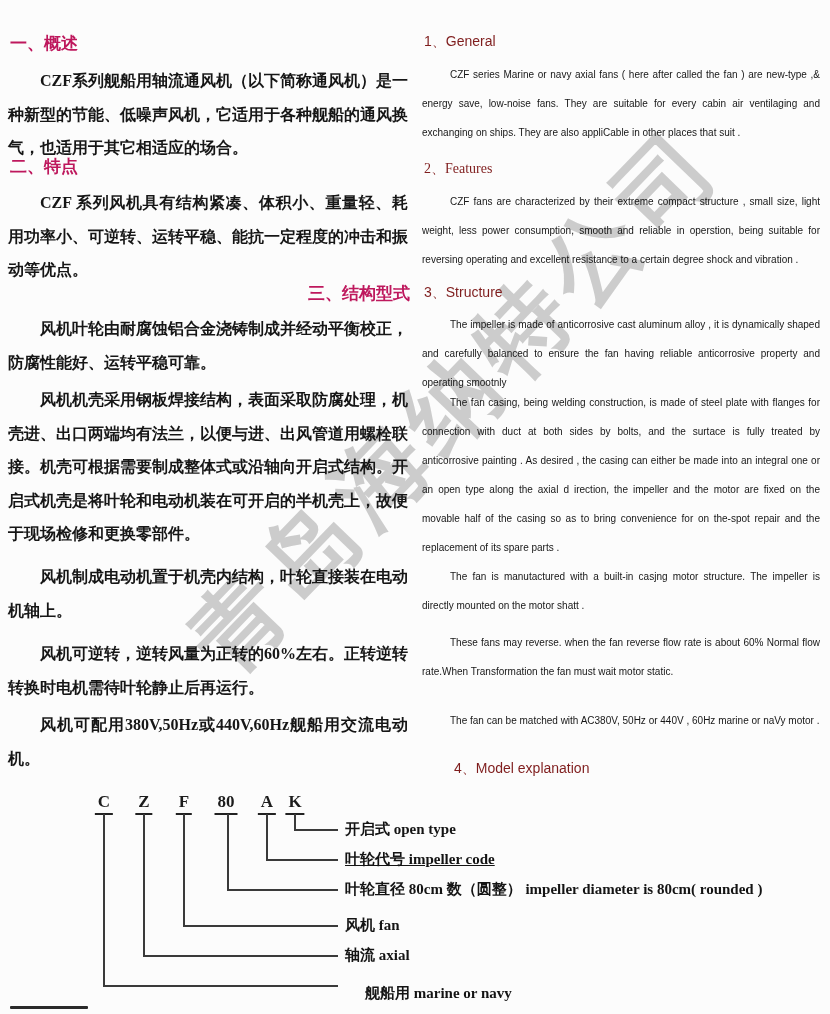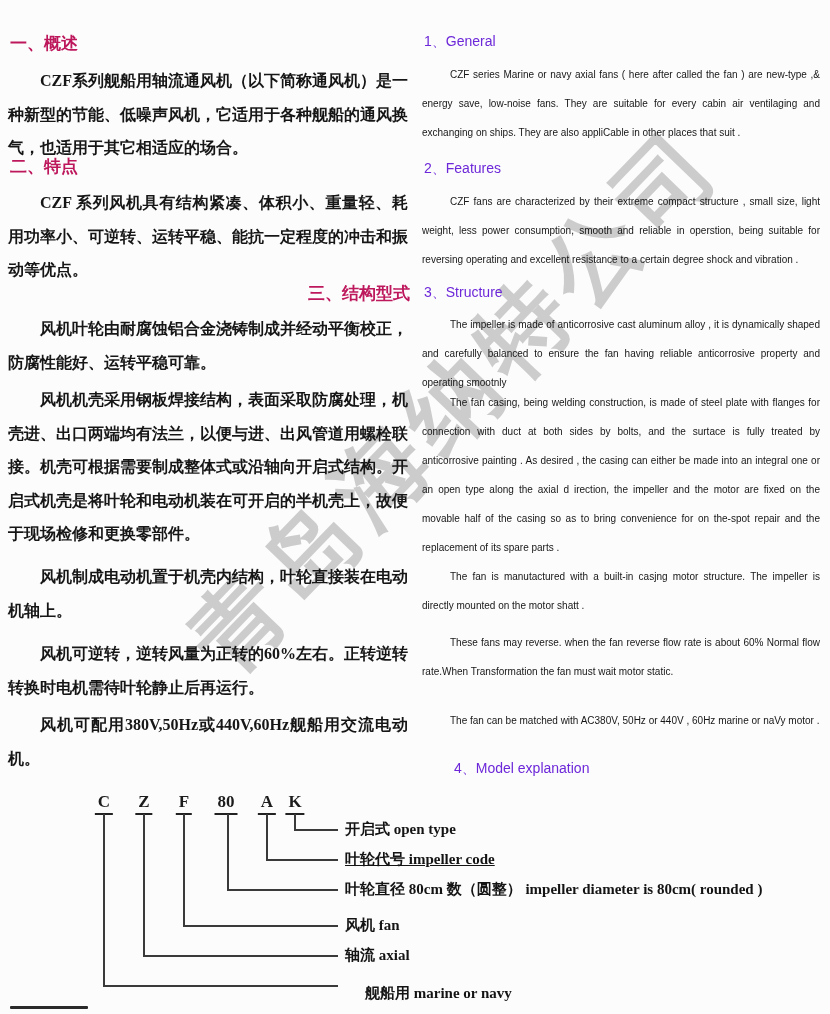--- a/index.html
+++ b/index.html
@@ -21,21 +21,21 @@
   .zh-h {
     width:400px; font-family:"Liberation Serif", serif;
     font-size:17px; font-weight:bold; color:#be185d;
   }
   .zh-p {
     width:400px; font-family:"Liberation Serif", serif;
     font-size:16px; font-weight:600; line-height:33.5px;
     text-align:justify; text-indent:2em; color:#161616;
   }
   .en-h {
-    width:398px; font-size:14px; font-weight:normal; color:#6d28d9;
+    width:398px; font-size:14px; font-weight:normal; color:#7f1d1d;
     font-family:"Liberation Sans", sans-serif;
   }
   .en-p {
     width:398px; font-size:10px; line-height:29px;
     text-align:justify; text-indent:28px; color:#161616;
     font-family:"Liberation Sans", sans-serif;
   }
   .code-letter {
     position:absolute; top:792px; transform:translateX(-50%);
     font-family:"Liberation Serif", serif; font-size:17px; font-weight:600;
@@ -69,21 +69,21 @@
   <div class="blk zh-p" style="left:8px;  top:312px;">风机叶轮由耐腐蚀铝合金浇铸制成并经动平衡校正，防腐性能好、运转平稳可靠。</div>
   <div class="blk zh-p" style="left:8px;  top:383px;">风机机壳采用钢板焊接结构，表面采取防腐处理，机壳进、出口两端均有法兰，以便与进、出风管道用螺栓联接。机壳可根据需要制成整体式或沿轴向开启式结构。开启式机壳是将叶轮和电动机装在可开启的半机壳上，故便于现场检修和更换零部件。</div>
   <div class="blk zh-p" style="left:8px;  top:560px;">风机制成电动机置于机壳内结构，叶轮直接装在电动机轴上。</div>
   <div class="blk zh-p" style="left:8px;  top:637px;">风机可逆转，逆转风量为正转的60%左右。正转逆转转换时电机需待叶轮静止后再运行。</div>
   <div class="blk zh-p" style="left:8px;  top:708px;">风机可配用380V,50Hz或440V,60Hz舰船用交流电动机。</div>
 
 
   <div class="blk en-h" style="left:424px; top:33px;">1、General</div>
   <div class="blk en-p" style="left:422px; top:60px;">CZF series Marine or navy axial fans ( here after called the fan ) are new-type ,&amp; energy save, low-noise fans. They are suitable for every cabin air ventilaging and exchanging on ships. They are also appliCable in other places that suit .</div>
 
-  <div class="blk en-h" style="left:424px; top:160px;">2、Features</div>
+  <div class="blk en-h" style="left:424px; top:160px;font-family:Liberation Serif, serif;">2、Features</div>
   <div class="blk en-p" style="left:422px; top:187px;">CZF fans are characterized by their extreme compact structure , small size, light weight, less power consumption, smooth and reliable in operstion, being suitable for reversing operating and excellent resistance to a certain degree shock and vibration .</div>
 
   <div class="blk en-h" style="left:424px; top:284px;">3、Structure</div>
   <div class="blk en-p" style="left:422px; top:310px;">The impeller is made of anticorrosive cast aluminum alloy , it is dynamically shaped and carefully balanced to ensure the fan having reliable anticorrosive property and operating smootnly</div>
   <div class="blk en-p" style="left:422px; top:388px;">The fan casing, being welding construction, is made of steel plate with flanges for connection with duct at both sides by bolts, and the surtace is fully treated by anticorrosive painting . As desired , the casing can either be made into an integral one or an open type along the axial d irection, the impeller and the motor are fixed on the movable half of the casing so as to bring convenience for on the-spot repair and the replacement of its spare parts .</div>
   <div class="blk en-p" style="left:422px; top:562px;">The fan is manutactured with a built-in casjng motor structure. The impeller is directly mounted on the motor shatt .</div>
   <div class="blk en-p" style="left:422px; top:628px;">These fans may reverse. when the fan reverse flow rate is about 60% Normal flow rate.When Transformation the fan must wait motor static.</div>
   <div class="blk en-p" style="left:422px; top:706px;">The fan can be matched with AC380V, 50Hz or 440V , 60Hz marine or naVy motor .</div>
 
   <div class="blk en-h" style="left:454px; top:760px;">4、Model explanation</div>

